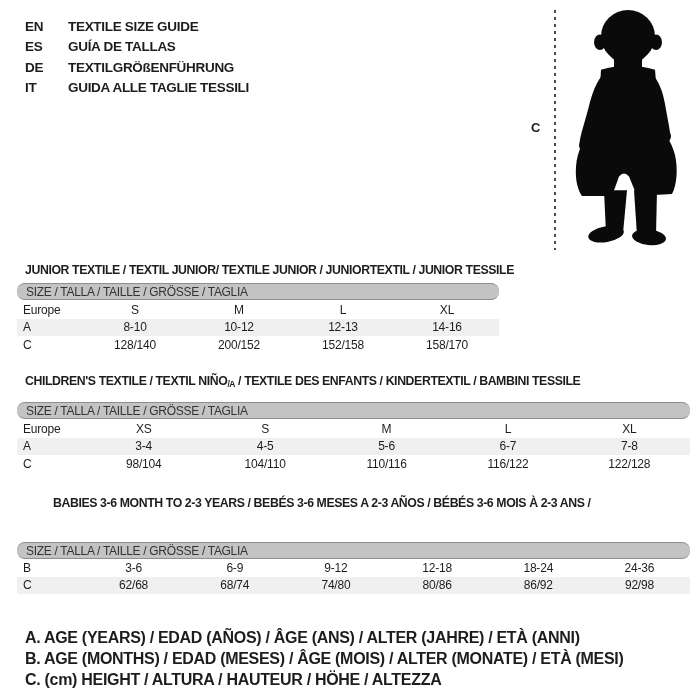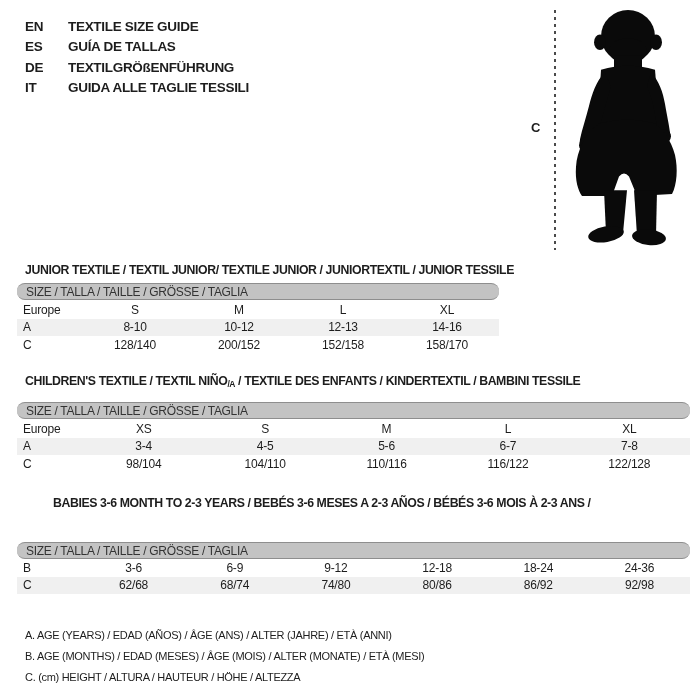--- a/index.html
+++ b/index.html
@@ -60,21 +60,21 @@
   .tbl2 { top:420px; width:673px; }
   .tbl3 { top:559px; width:673px; }
   .tr { display:flex; height:17.5px; align-items:center; }
   .tr.stripe { background:var(--stripe_bg,#f0f0f0); }
   .tl { width:66px; padding-left:6px; }
   .td { flex:1; text-align:center; }
 
   
   .notes { position:absolute; left:25px; top:629px; }
   .notes .note {
-    height:21px; font-weight:normal; font-size:11px; letter-spacing:-0.3px; white-space:nowrap;
+    height:21px; font-weight:bold; font-size:16px; letter-spacing:-0.3px; white-space:nowrap;
   }
 </style>
 </head>
 <body>
 
 <div class="page">
 
   <ul class="langs">
     <li>
       <span class="code">EN</span>

